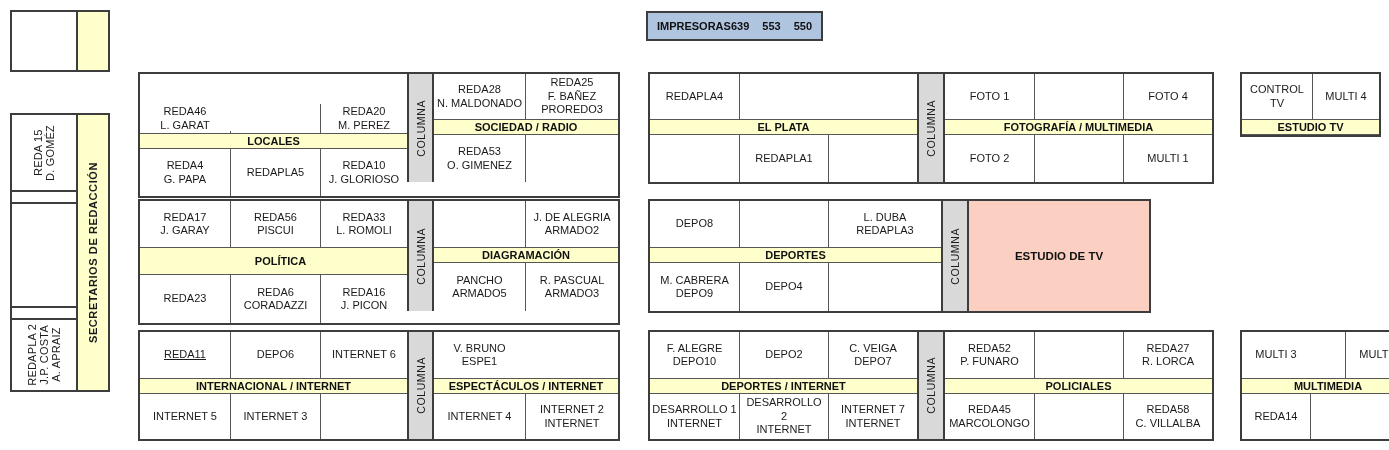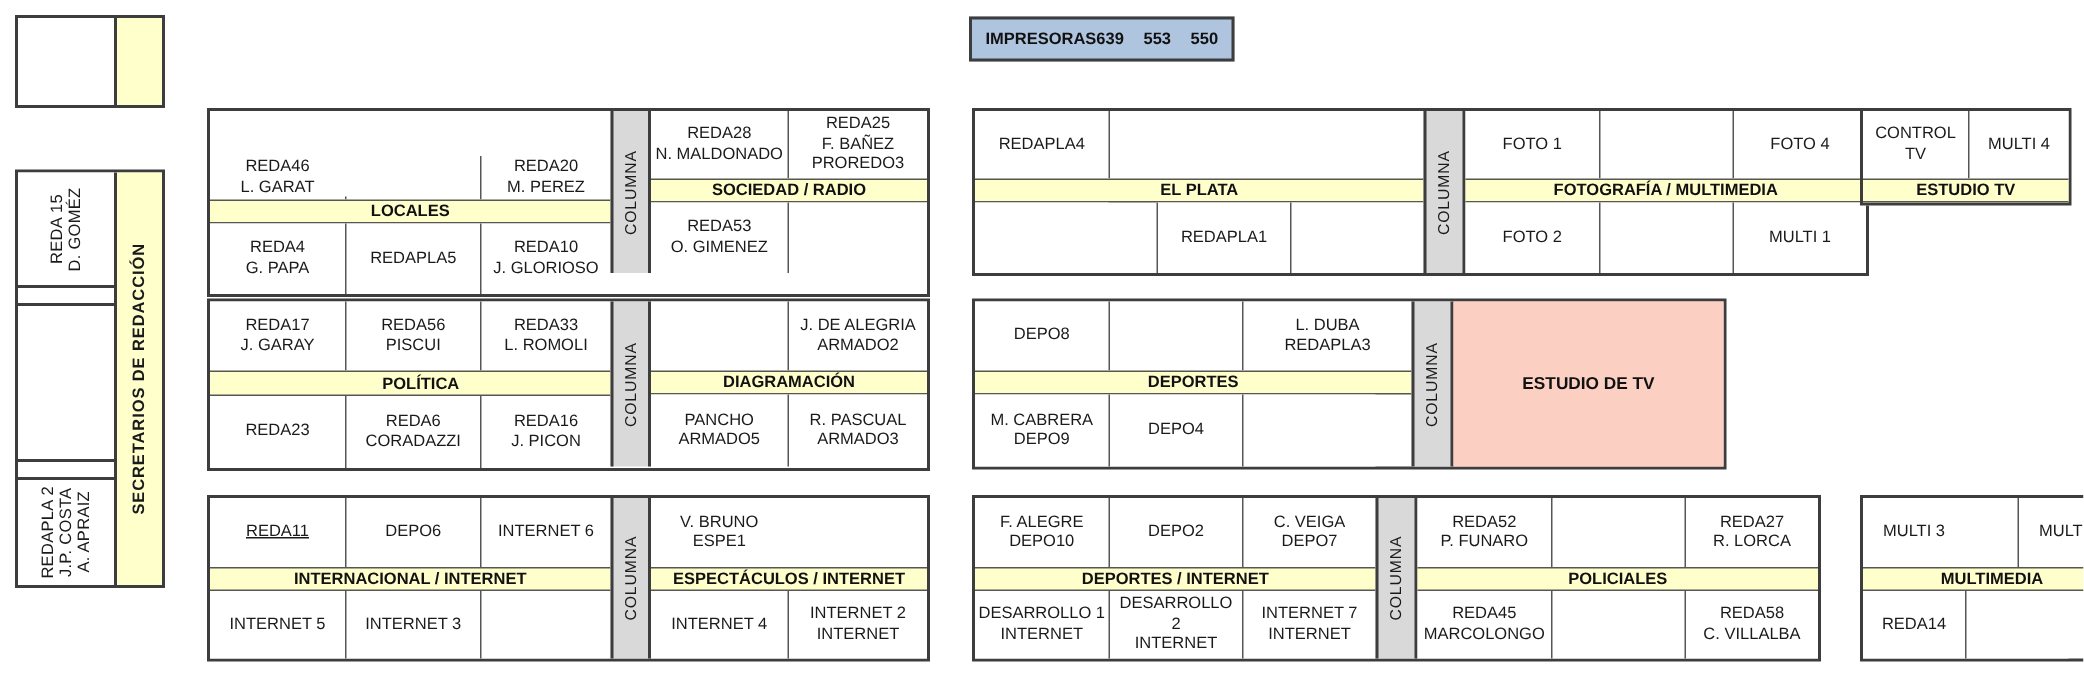--- a/index.html
+++ b/index.html
@@ -112,21 +112,21 @@
       </div>
       <div class="table" style="left: 648px; top: 72px;">
         <div class="group">
           <div class="row" style="height: 45px;">
             <div class="cell" style="width: 89px;">REDAPLA4</div>
             <div class="cell" style="width: 89px;"></div>
           </div>
           <div class="labelbar" style="height: 16px;">EL PLATA</div>
           <div class="row" style="height: 47px;">
             <div class="cell" style="width: 89px;"></div>
-            <div class="cell" style="width: 89px; margin-left: 32px;">REDAPLA1</div>
+            <div class="cell" style="width: 89px;">REDAPLA1</div>
             <div class="cell" style="width: 89px;"></div>
           </div>
         </div>
         <div class="columna" style="width: 28px; height: 108px;">
           <span class="vtext">COLUMNA</span>
         </div>
         <div class="group">
           <div class="row" style="height: 45px;">
             <div class="cell" style="width: 89px;">FOTO 1</div>
             <div class="cell" style="width: 89px;"></div>
@@ -152,21 +152,21 @@
       <div class="table" style="left: 138px; top: 199px;">
         <div class="group">
           <div class="row" style="height: 46px;">
             <div class="cell" style="width: 90px;">REDA17
 J. GARAY</div>
             <div class="cell" style="width: 90px;">REDA56
 PISCUI</div>
             <div class="cell" style="width: 87px;">REDA33
 L. ROMOLI</div>
           </div>
-          <div class="labelbar" style="height: 17px; padding-left: 14px;">POLÍTICA</div>
+          <div class="labelbar" style="height: 28px; padding-left: 14px;">POLÍTICA</div>
           <div class="row" style="height: 48px;">
             <div class="cell" style="width: 90px;">REDA23</div>
             <div class="cell" style="width: 90px;">REDA6
 CORADAZZI</div>
             <div class="cell" style="width: 87px;">REDA16
 J. PICON</div>
           </div>
         </div>
         <div class="columna" style="width: 27px; height: 110px;">
           <span class="vtext">COLUMNA</span>

